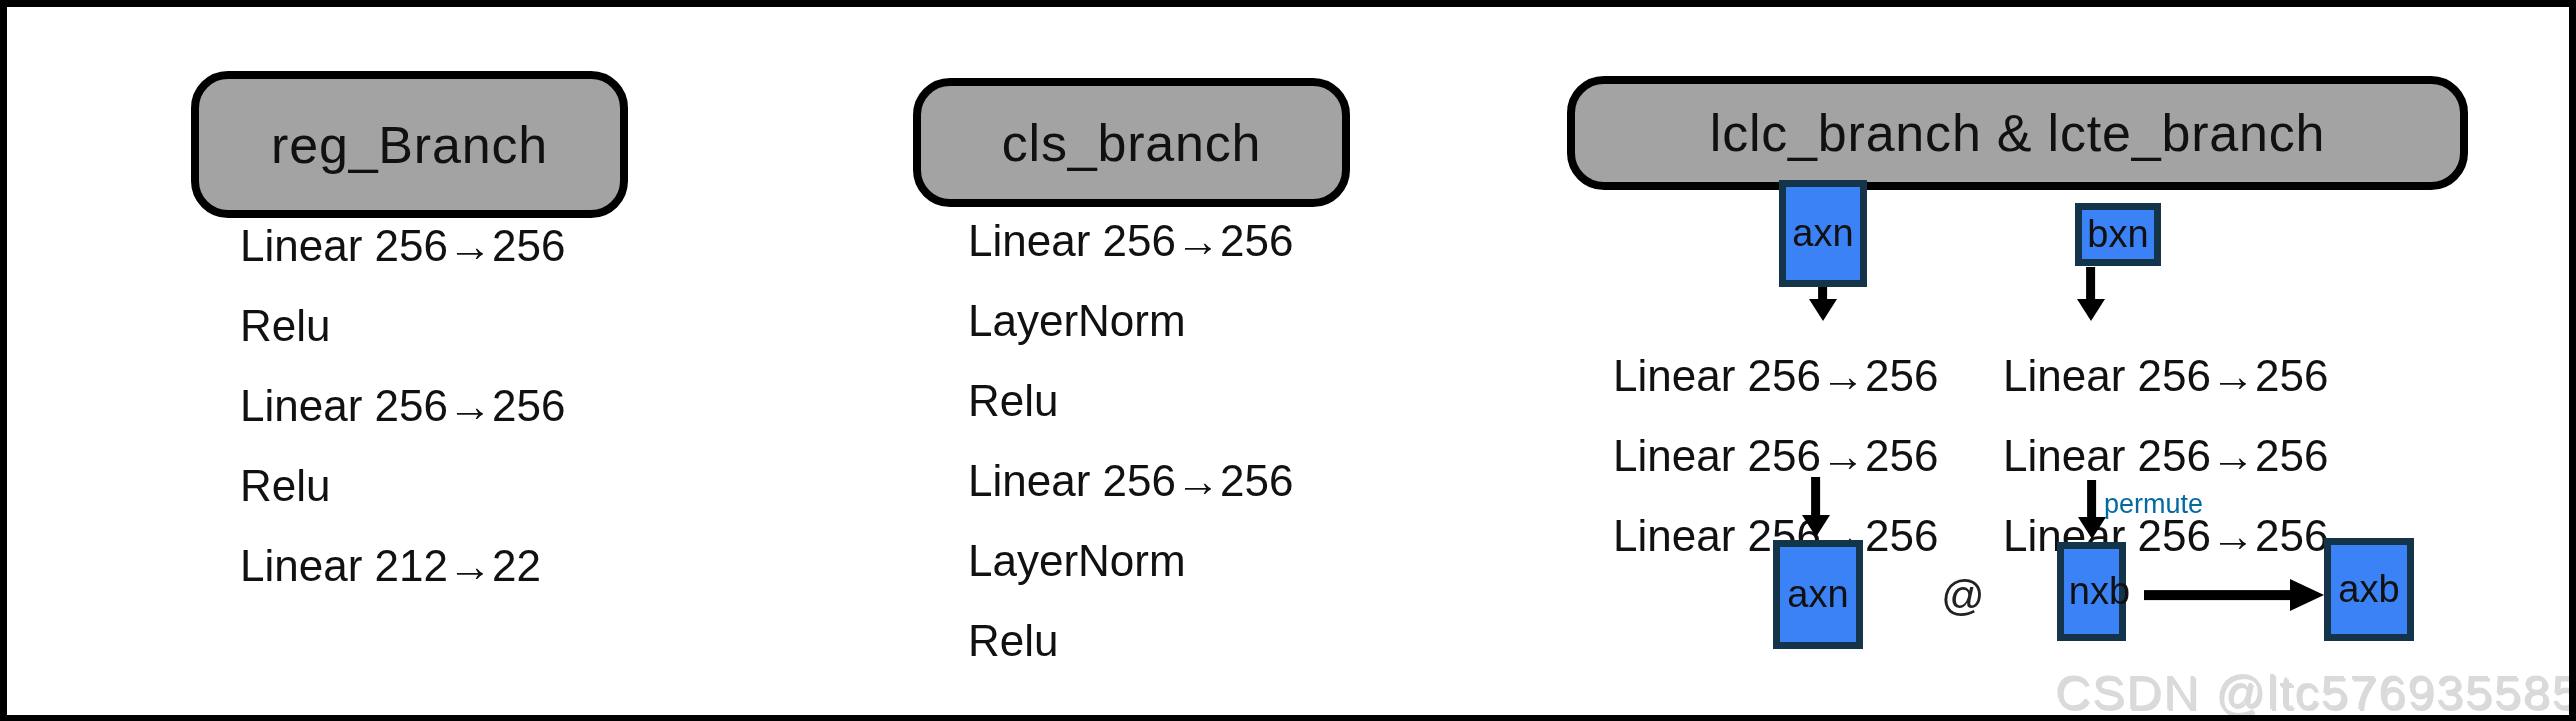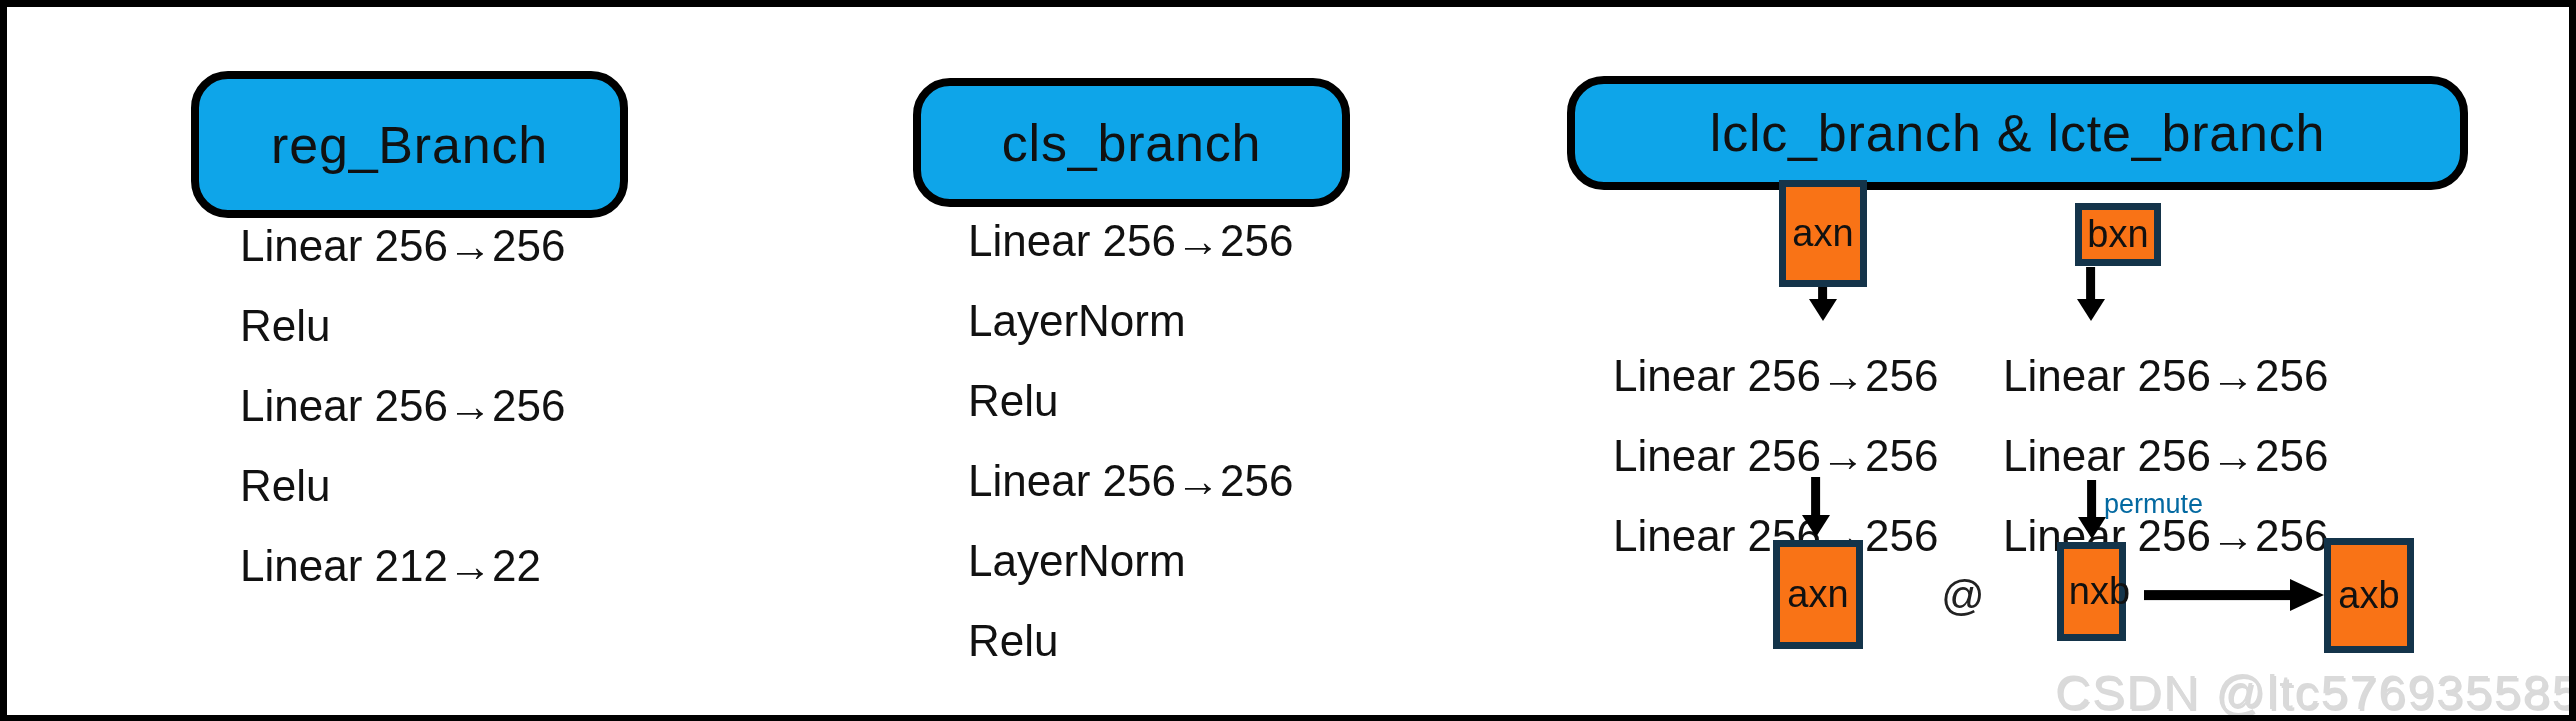--- a/index.html
+++ b/index.html
@@ -15,21 +15,21 @@
     color: #111111;
     overflow: hidden;
   }
 
   
   .titlebox {
     position: absolute;
     box-sizing: border-box;
     border: 8.2px solid #000000;
     border-radius: 37px;
-    background: #0ea5e9;
+    background: #a3a3a3;
     display: flex;
     align-items: center;
     justify-content: center;
     font-size: 52px;
     letter-spacing: 0.8px;
     white-space: nowrap;
   }
 
   
   .layer-list {
@@ -38,21 +38,21 @@
     line-height: 55px;
     white-space: nowrap;
   }
   .layer-list div { height: 55px; margin-top: 25px; }
 
   
   .node {
     position: absolute;
     box-sizing: border-box;
     border: 7.4px solid #14344a;
-    background: #f97316;
+    background: #3b82f6;
     display: flex;
     align-items: center;
     justify-content: center;
     font-size: 38px;
     white-space: nowrap;
     overflow: visible;
   }
 
   
   .varrow { position: absolute; }
@@ -199,20 +199,20 @@
 
   <div class="node" style="left:2050px; top:535px; width:69px; height:99px;padding-left:16px;">
     <span>nxb</span>
   </div>
 
   <div class="harrow" style="left:2137px; top:571px; width:180px; height:34px;">
     <div class="shaft"></div>
     <div class="head"></div>
   </div>
 
-  <div class="node" style="left:2317px; top:531px; width:90px; height:115px;">
+  <div class="node" style="left:2317px; top:531px; width:90px; height:103px;">
     <span>axb</span>
   </div>
 
   <div class="watermark">CSDN @ltc576935585</div>
 
 </div>
 
 
 </body></html>

